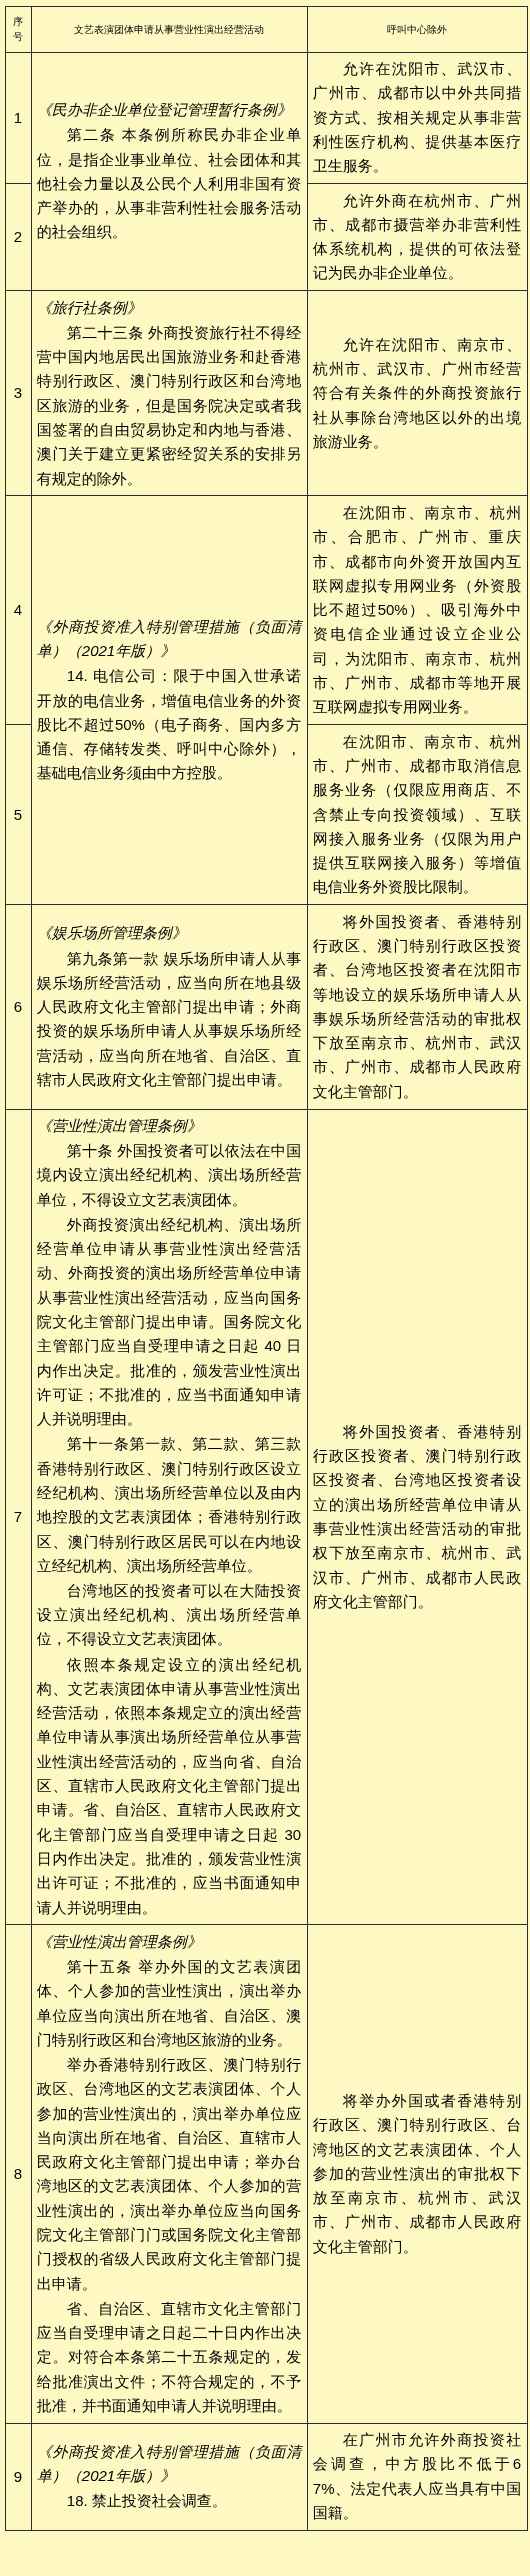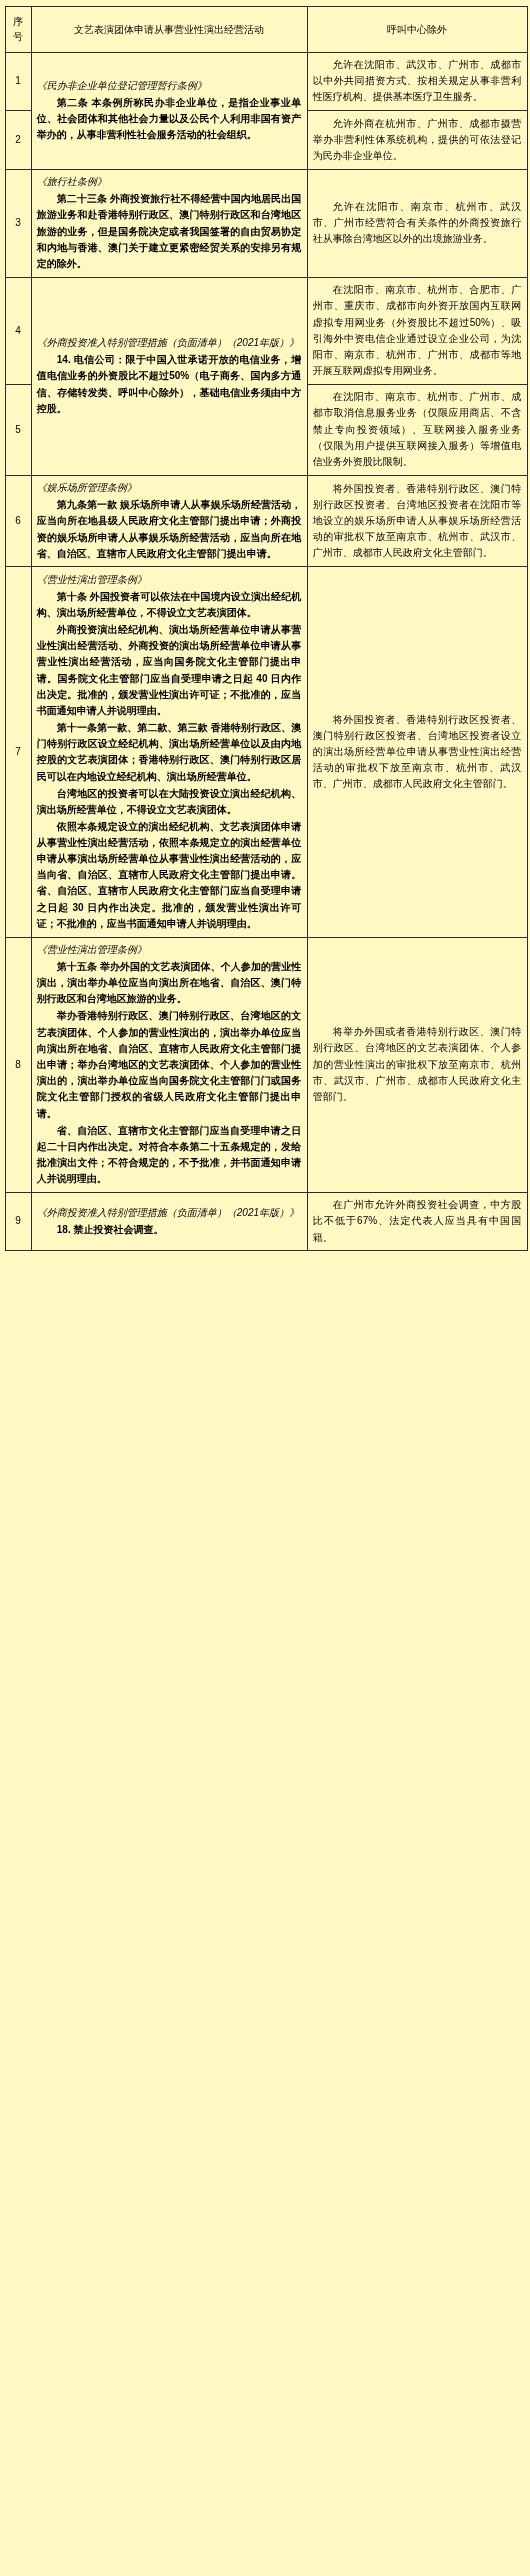--- a/index.html
+++ b/index.html
@@ -22,21 +22,21 @@
     border-collapse: collapse;
     width: 521px;
     margin: 0 auto;
     table-layout: fixed;
   }
   table.reg-table th,
   table.reg-table td {
     border: 0.8px solid #2b2b2b;
     vertical-align: middle;
     padding: 4.5px 5.3px;
-    font-size: 10px;
+    font-size: 15px;
     line-height: 1.62;
     color: #000000;
     word-break: break-all;
   }
   table.reg-table th {
     text-align: center;
     font-weight: normal;
     font-size: 10px;
     padding: 6.8px 4.5px;
     line-height: 1.55;
@@ -56,21 +56,20 @@
   td.impl {
     vertical-align: middle;
   }
   .para {
     margin: 0 0 0 0;
     text-align: justify;
     text-justify: inter-ideograph;
   }
   .para + .para {
     margin-top: 0.8px;
-    font-weight: bold;
   }
   .ind2 { text-indent: 2em; }
   .title-line {
     text-indent: 0;
     font-style: italic;
   }
   .impl-para {
     margin: 0;
     text-align: justify;
     text-justify: inter-ideograph;

